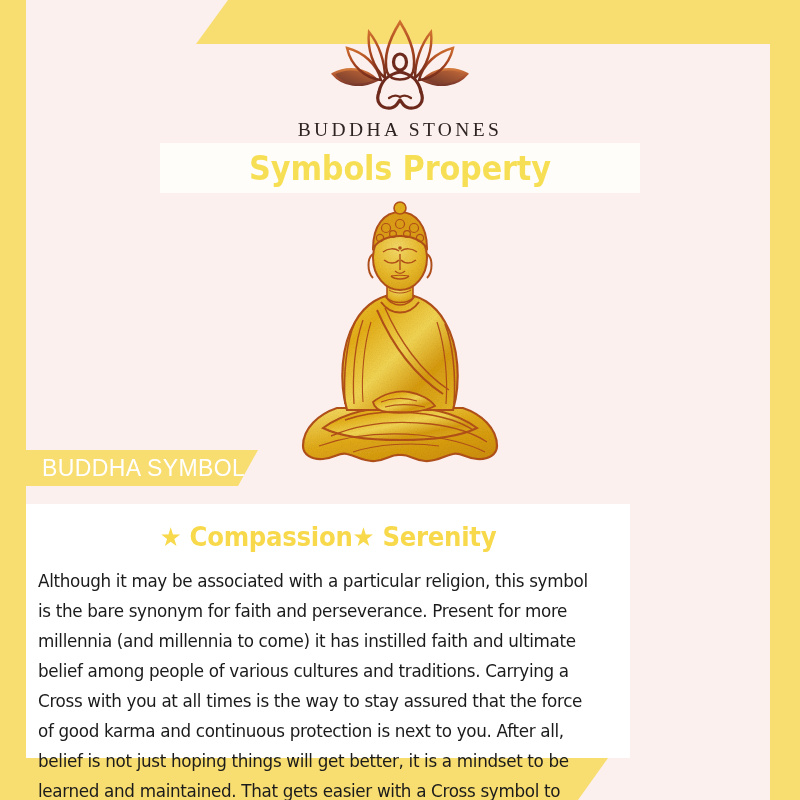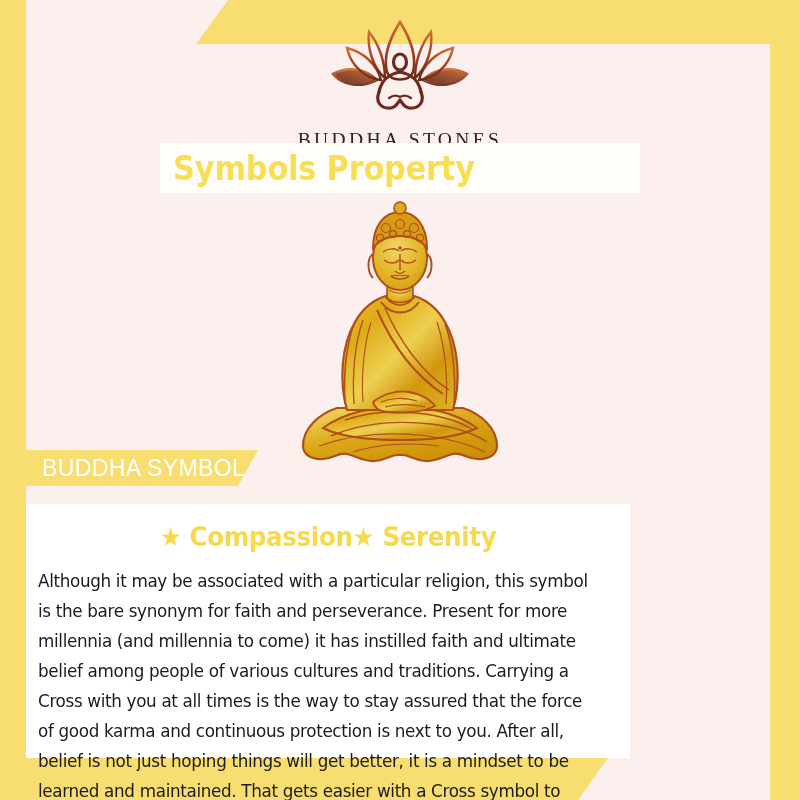--- a/index.html
+++ b/index.html
@@ -69,32 +69,33 @@
   .lotus-logo {
     display: block;
     margin: 0 auto;
     width: 150px; height: 92px;
   }
   .brand-name {
     font-family: "Liberation Serif", serif;
     font-size: 19.5px;
     letter-spacing: 3.4px;
     color: #2e2320;
-    margin-top: 19px;
+    margin-top: 9px;
     white-space: nowrap;
   }
 
   
   .title-banner {
     position: absolute;
     top: 143px; left: 160px;
     width: 480px; height: 50px;
     background: #fffdfa;
     display: flex;
     align-items: center;
+    justify-content: center;
     z-index: 4;
   }
   .title-text {
     font-family: "DejaVu Sans", sans-serif;
     font-weight: bold;
     font-size: 33px;
     letter-spacing: -0.2px;
     color: #f7df55;
     transform: scaleX(0.92);
     white-space: nowrap;

